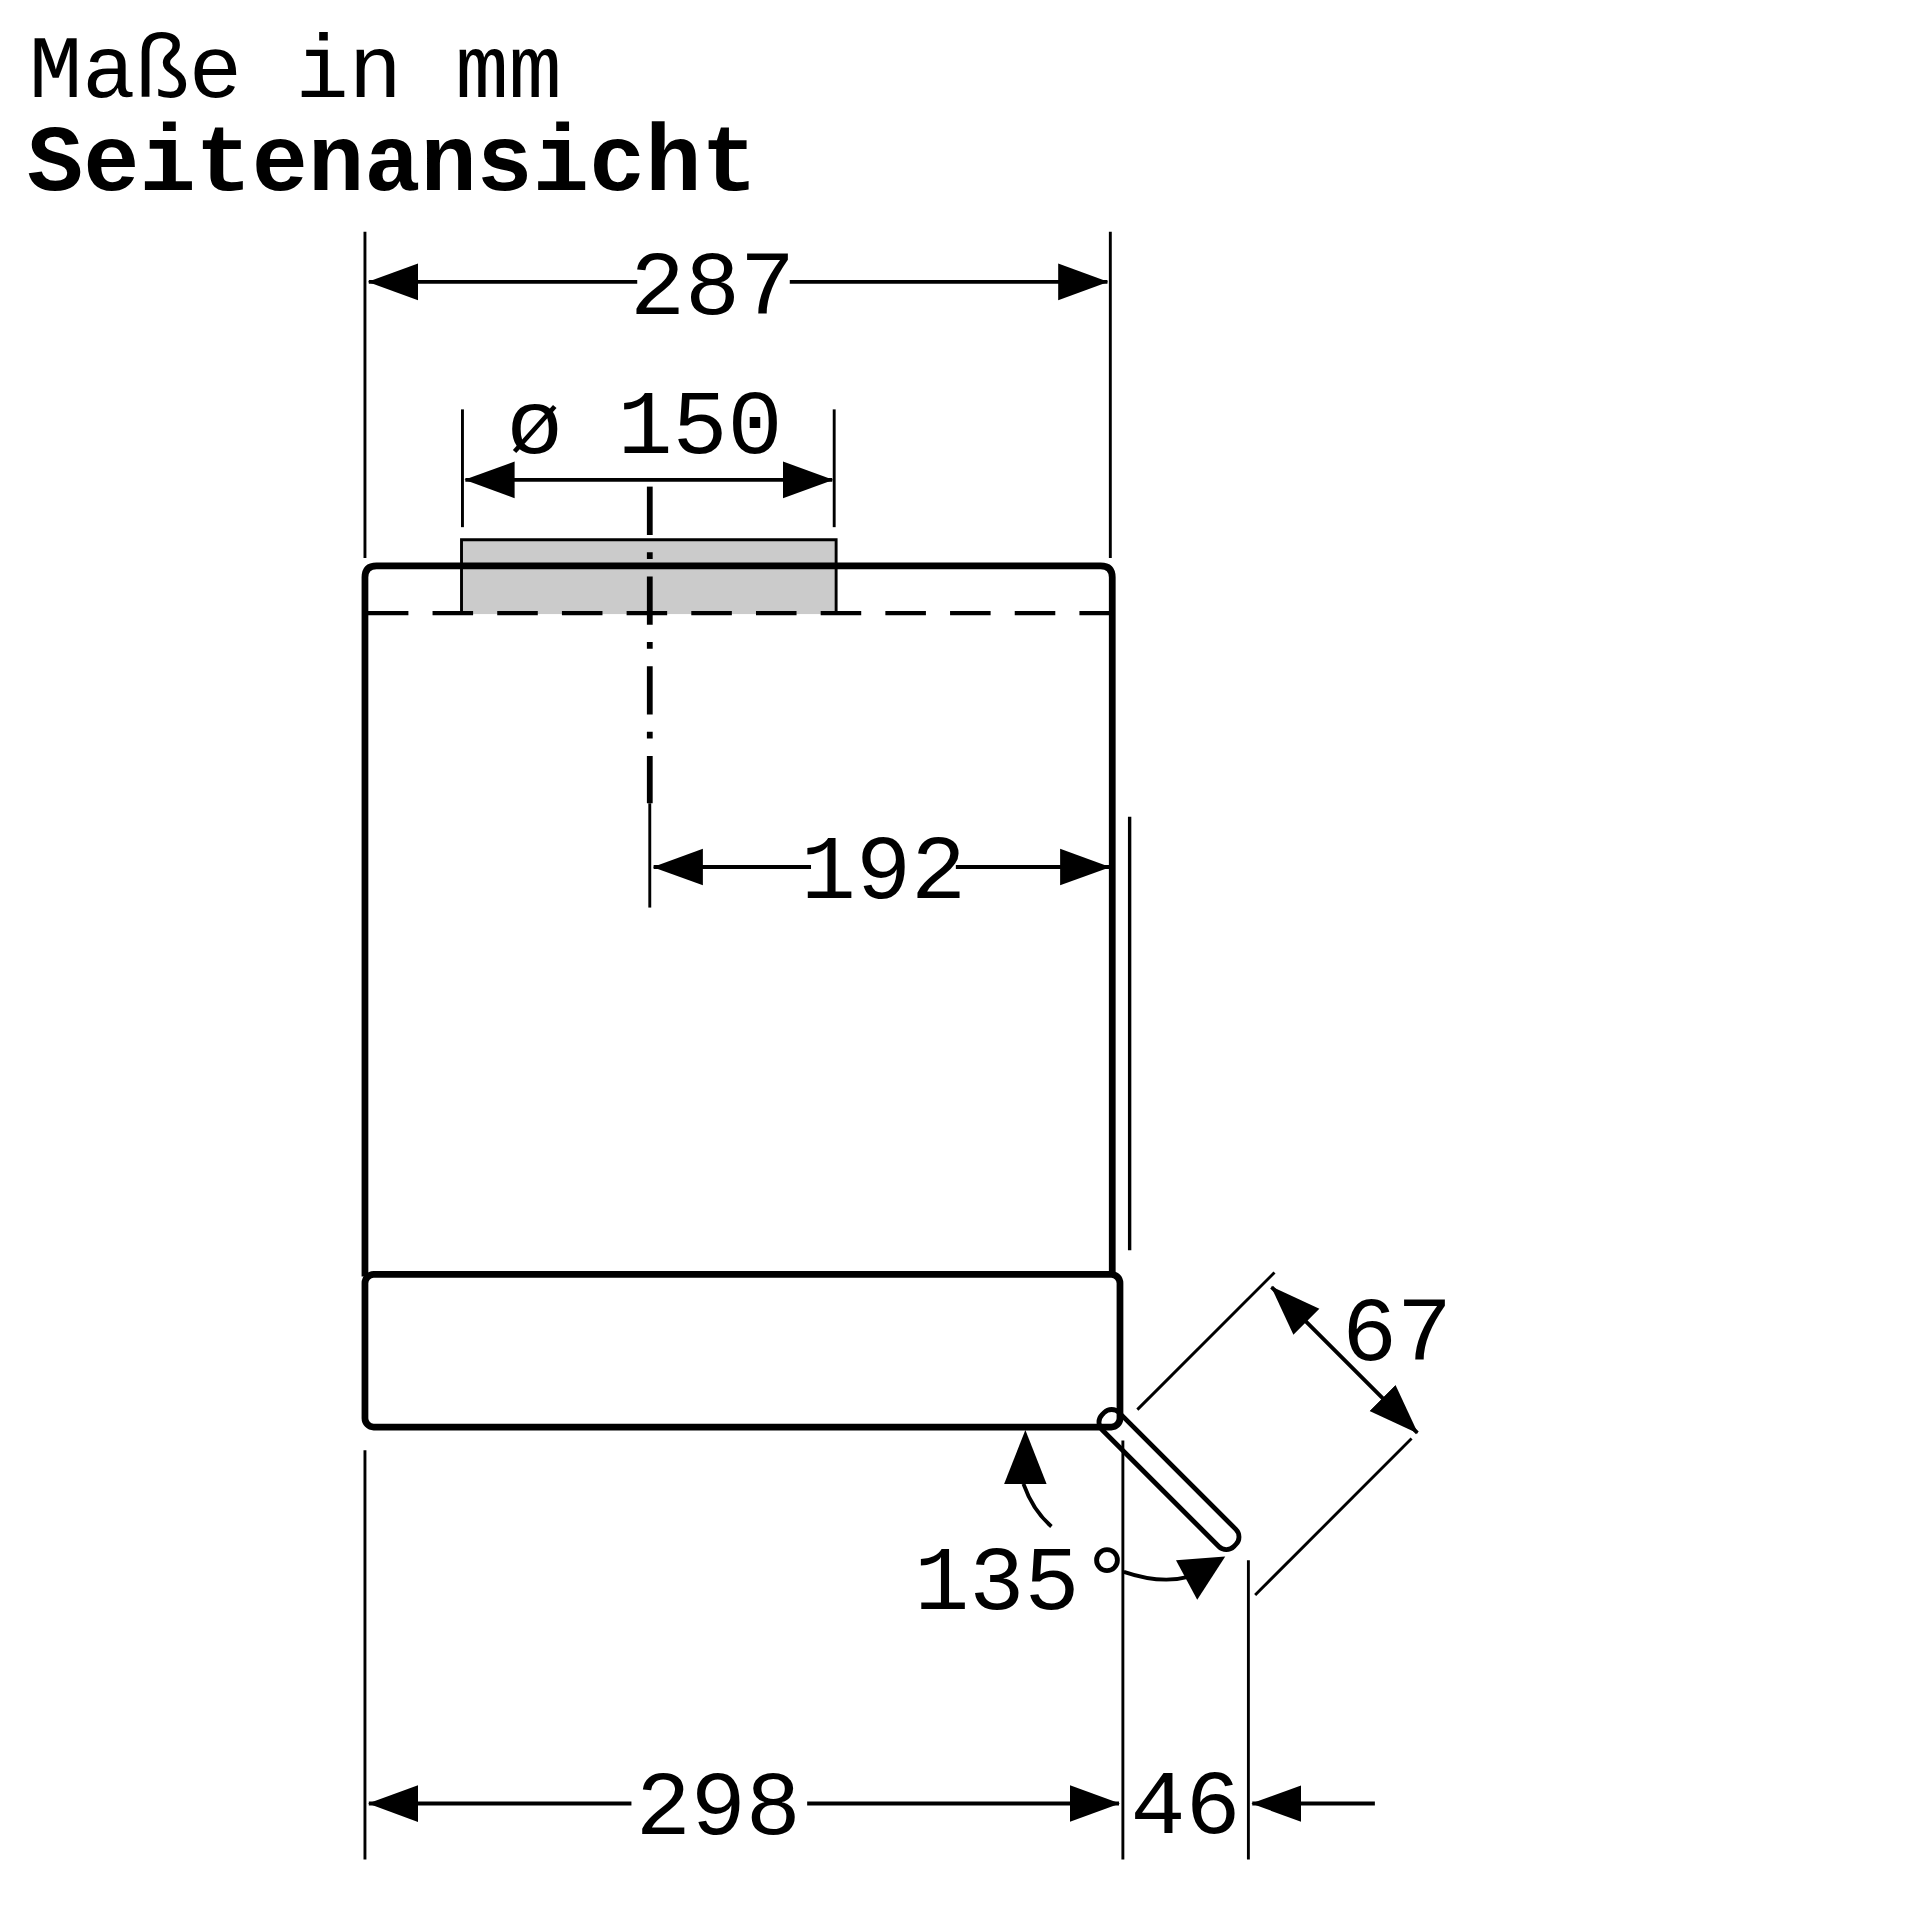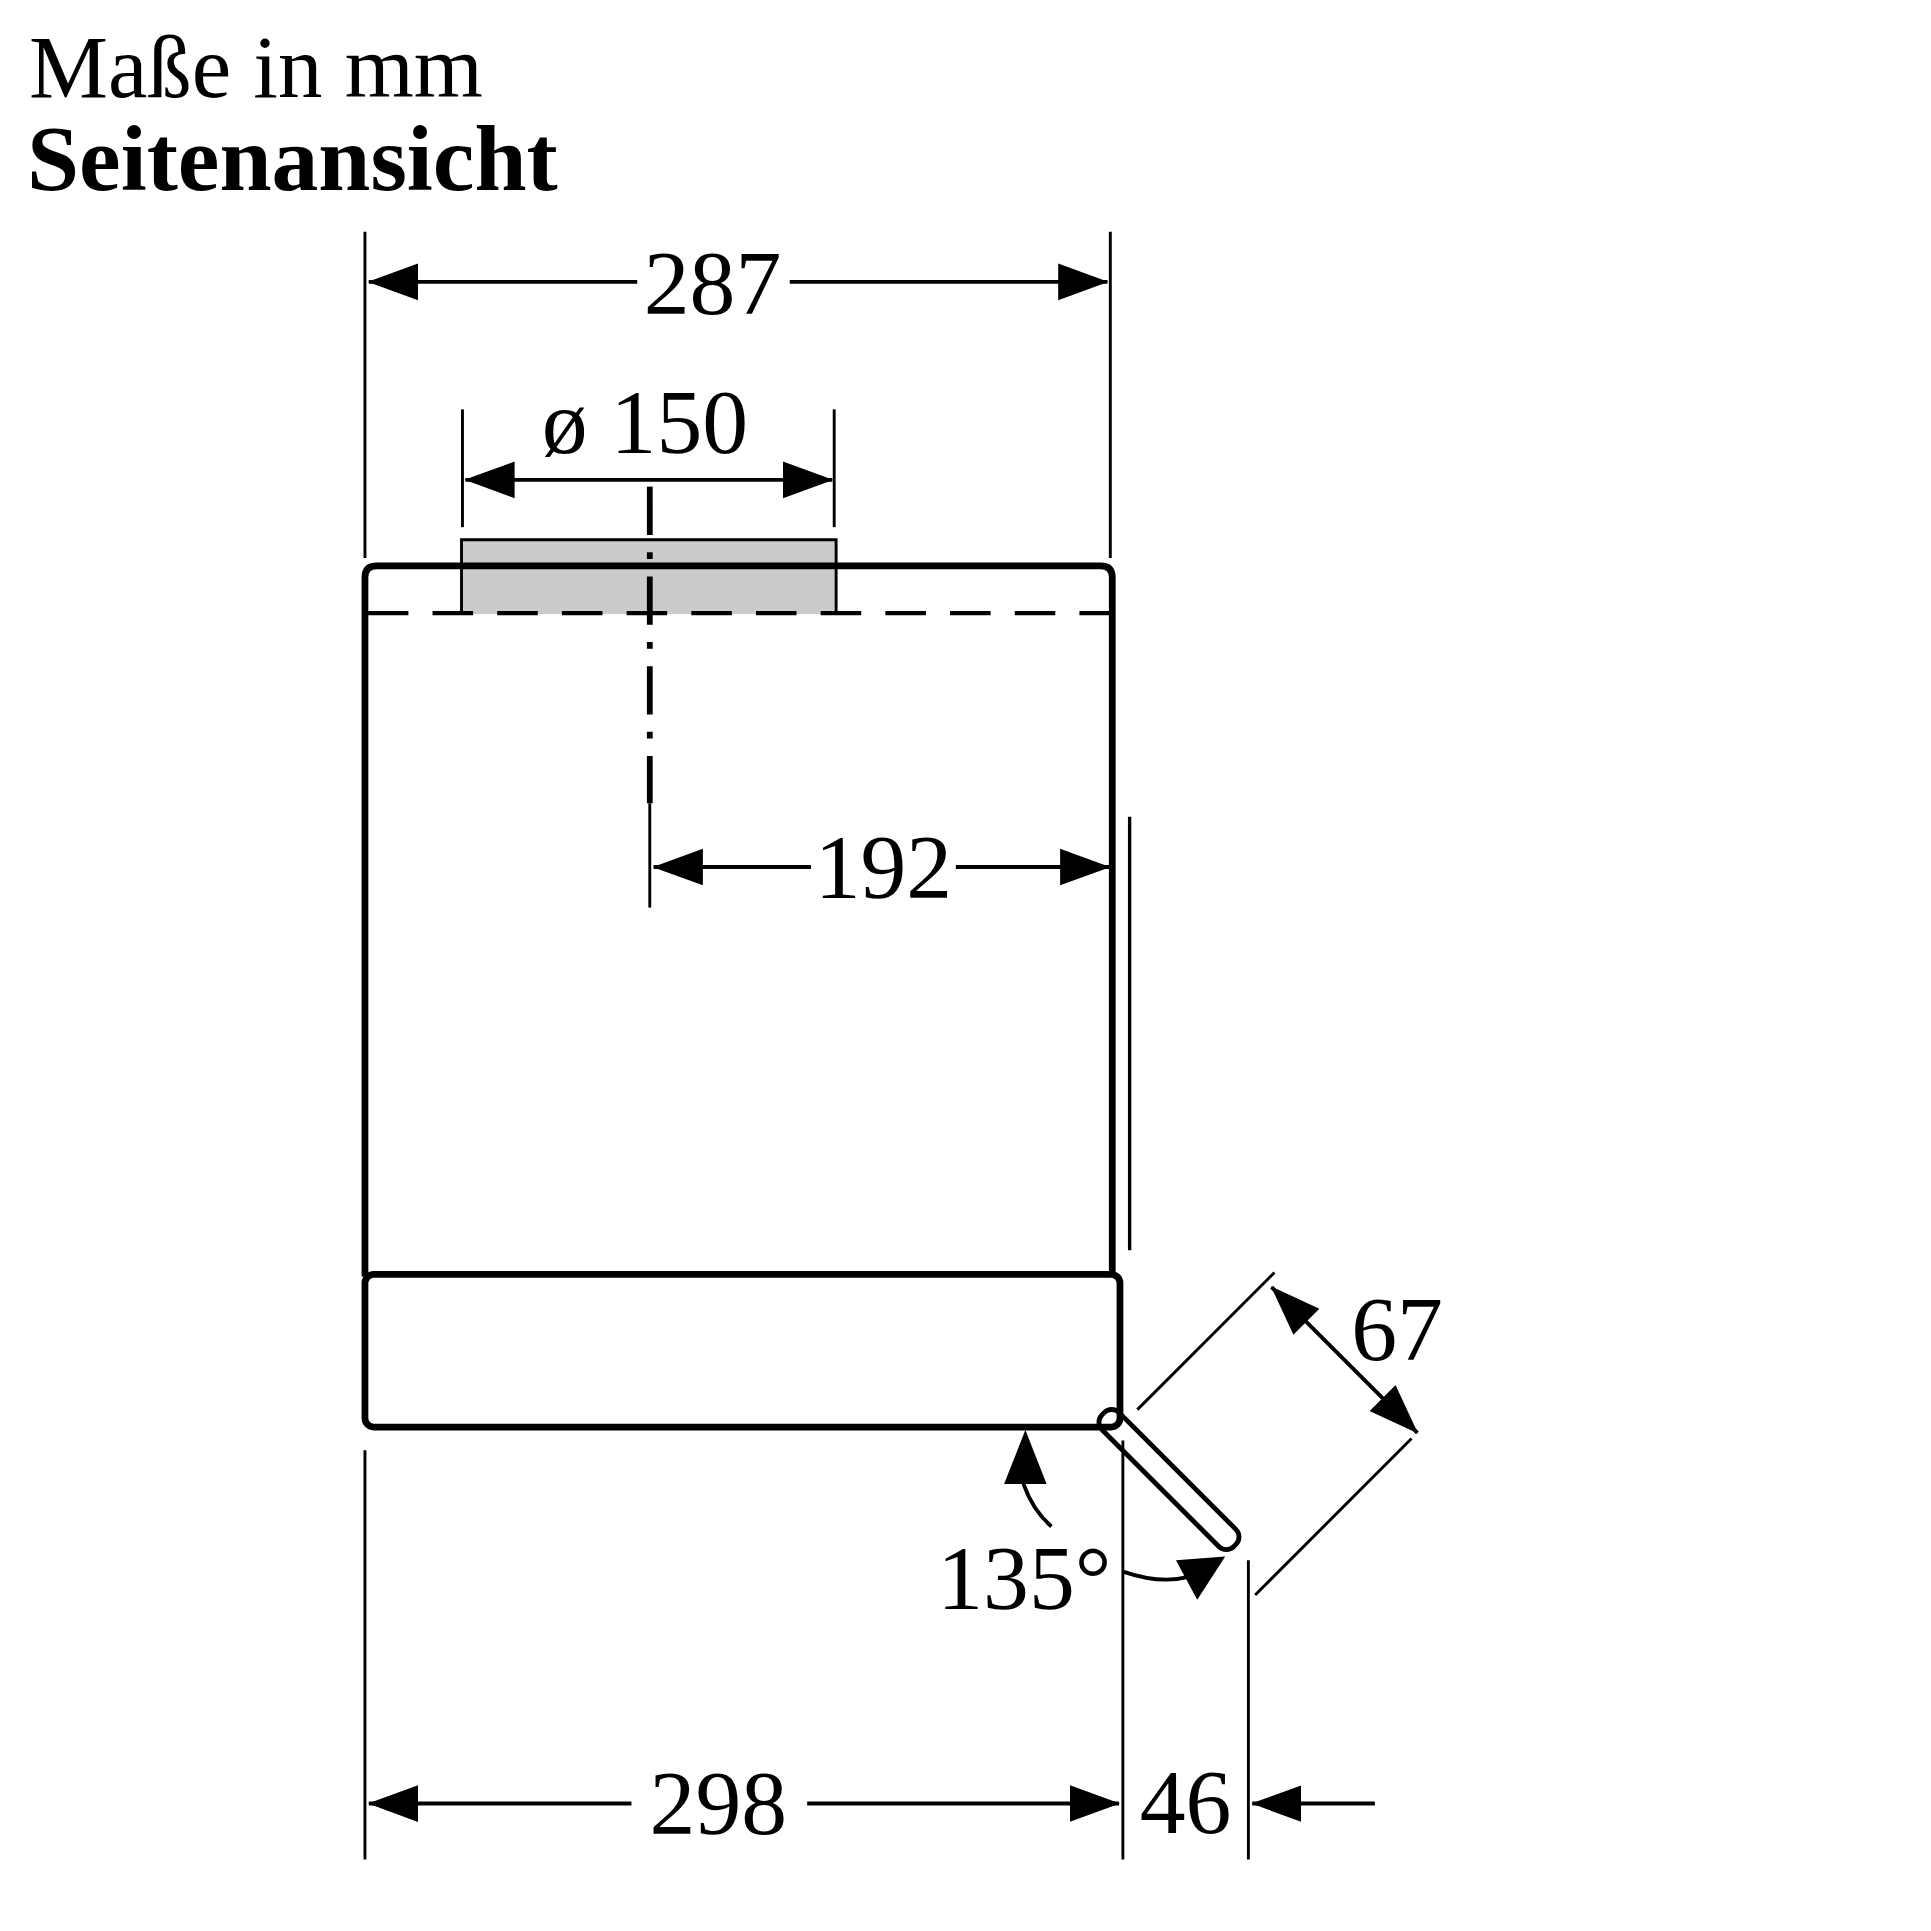--- a/index.html
+++ b/index.html
@@ -1,21 +1,21 @@
 <!DOCTYPE html>
 <html><head>
 <meta charset="utf-8">
 <style>
   html, body { margin: 0; padding: 0; background: #fff; }
   .canvas {
     position: relative;
     width: 1792px;
     height: 1931px;
     background: #ffffff;
-    font-family: Liberation Serif, serif;
+    font-family: Liberation Mono, monospace;
     border-radius: 24px;
   }
   svg { position: absolute; left: 0; top: 0; }
   .ln   { stroke: #000; fill: none; }
   .thick{ stroke-width: 7; }
   .mid  { stroke-width: 4; }
   .thin { stroke-width: 3; }
   .lbl  { fill: #000; stroke: none; font-size: 95px; text-anchor: middle; }
   .ttl1 { fill: #000; stroke: none; font-size: 92px; font-weight: 400; }
   .ttl2 { fill: #000; stroke: none; font-size: 97px; font-weight: 700; }

